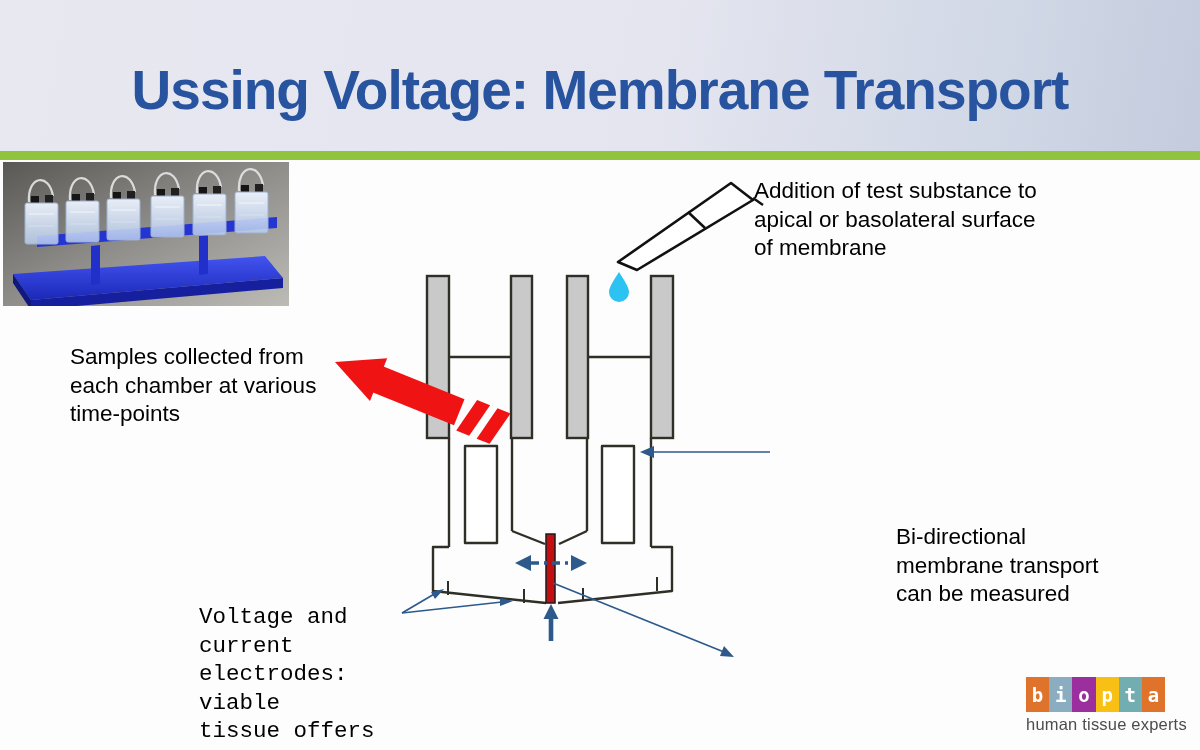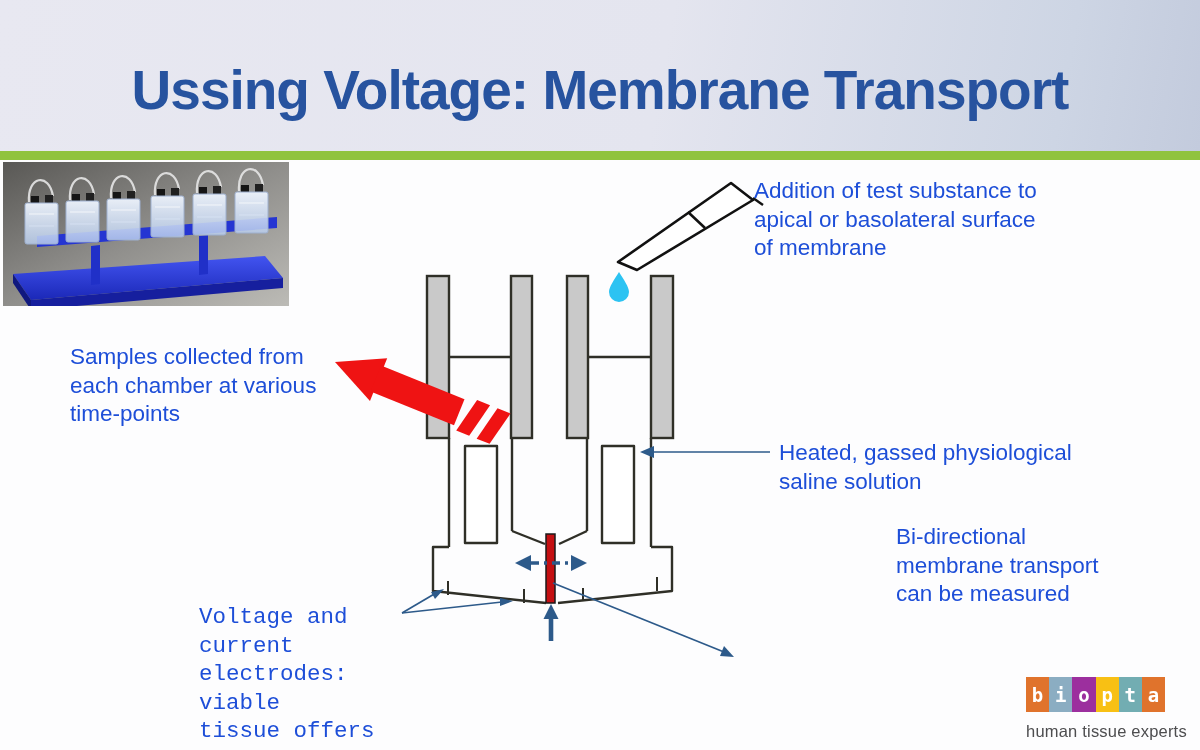--- a/index.html
+++ b/index.html
@@ -4,33 +4,33 @@
 <style>
   html,body{margin:0;padding:0;background:#9a9a9a;font-family:"Liberation Sans",sans-serif;}
   #slide{position:relative;width:1200px;height:750px;overflow:hidden;background:#fdfdfe;}
   
   .header{position:absolute;left:0;top:0;width:1200px;height:152px;
     background:linear-gradient(100deg,#e8e8f1 0%,#e4e5ef 55%,#cdd5e4 88%,#c3cbdd 100%);}
   .title{position:absolute;left:0;top:58px;width:1200px;text-align:center;
     font-size:55px;font-weight:bold;color:#27539f;letter-spacing:-1px;white-space:nowrap;}
   .divider{position:absolute;left:0;top:151px;width:1200px;height:9px;background:#90c33e;}
   
-  .ann{position:absolute;font-size:22.5px;line-height:28.5px;color:#1d4ed8;white-space:pre-line;}
+  .ann{position:absolute;font-size:22.5px;line-height:28.5px;color:#000000;white-space:pre-line;}
   
   .photo{position:absolute;left:3px;top:162px;width:286px;height:144px;}
   
   .overlay{position:absolute;left:0;top:0;width:1200px;height:750px;}
   
   .logo{position:absolute;left:1026px;top:677px;width:160px;}
   .tiles{display:flex;}
   .tile{width:23.2px;height:35px;display:flex;align-items:center;justify-content:center;
     color:#ffffff;font-size:19px;font-weight:bold;font-family:"DejaVu Sans Mono",monospace;}
   .t0,.t5{background:#e0732c}.t1{background:#8badc2}.t2{background:#9c2f9e}
   .t3{background:#f8c014}.t4{background:#72adb2}
-  .tagline{margin-top:10px;font-size:16.5px;color:#4d4d4f;letter-spacing:0.2px;white-space:nowrap;}
+  .tagline{margin-top:3px;font-size:16.5px;color:#4d4d4f;letter-spacing:0.2px;white-space:nowrap;}
 </style>
 </head>
 <body>
 
 <div id="slide">
 
   <div class="header"></div>
   <div class="title">Ussing Voltage: Membrane Transport</div>
   <div class="divider"></div>
 
@@ -188,22 +188,20 @@
       <polygon points="168,-18 182,-18 174,18 160,18"></polygon>
     </g>
   </svg>
 
   <div class="ann" style="left:754px;top:177px;width:320px;">Addition of test substance to
 apical or basolateral surface
 of membrane</div>
   <div class="ann" style="left:70px;top:343px;width:280px;">Samples collected from
 each chamber at various
 time-points</div>
-  <div class="ann" style="left:779px;top:439px;width:330px;">Heated, gassed physiological
-saline solution</div>
   <div class="ann" style="left:896px;top:523px;width:240px;">Bi-directional
 membrane transport
 can be measured</div>
   <div class="ann" style="left:199px;top:603px;width:220px;font-family:Liberation Mono, monospace;">Voltage and current
 electrodes: viable
 tissue offers high
 resistance</div>
 
   <div class="logo">
     <div class="tiles">

